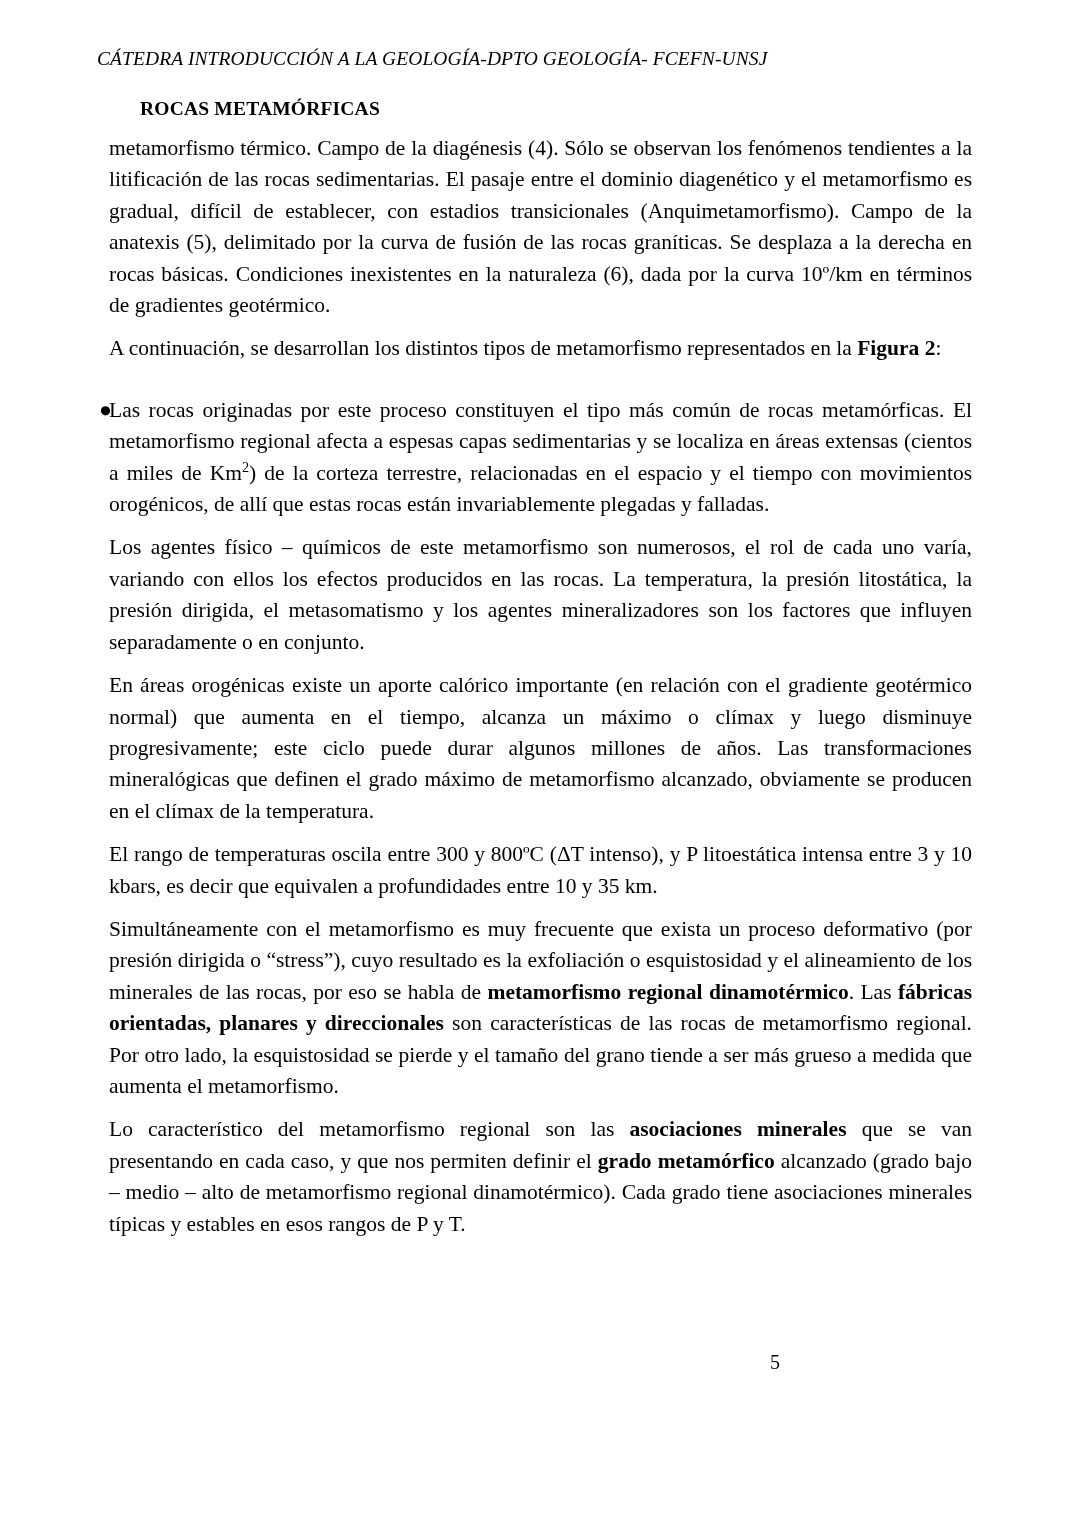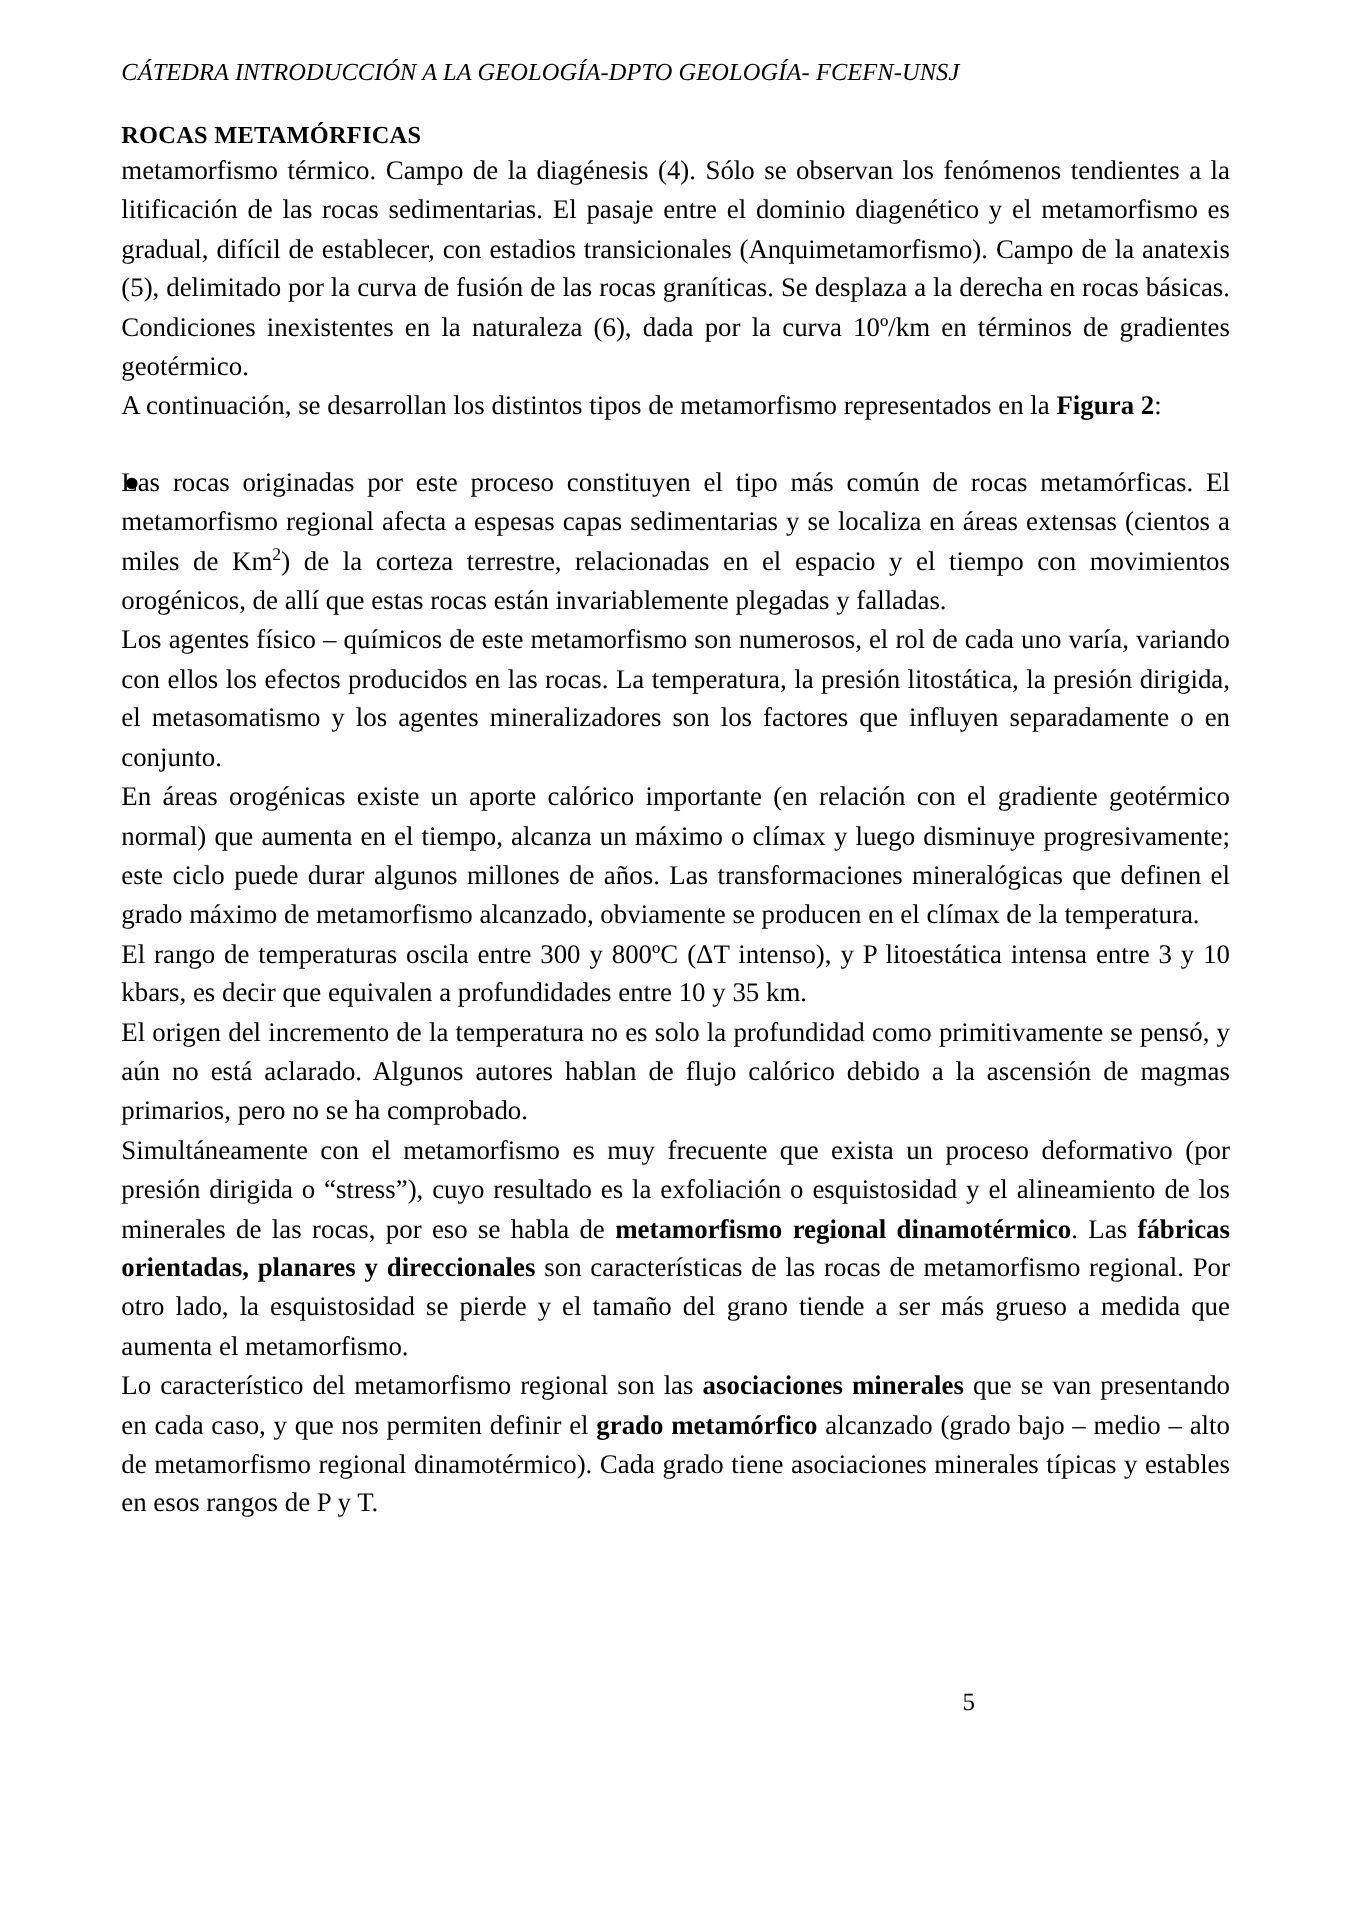--- a/index.html
+++ b/index.html
@@ -38,27 +38,28 @@
     margin-top: 47px;
     letter-spacing: 0.1px;
     white-space: nowrap;
   }
   .doc-title {
     font-weight: bold;
     font-size: 19.5px;
     line-height: 24px;
     margin-top: 26px;
     letter-spacing: 0.2px;
+    margin-left: 43px;
   }
   p.body-par {
     font-size: 21.5px;
     line-height: 31.4px;
     text-align: justify;
     text-justify: inter-word;
-    margin: 0;
+    margin: 12px;
     hyphens: none;
   }
   .par-gap-first { margin-top: 63px; }
   .par-gap { margin-top: 24px; font-family: Liberation Serif, serif; }
 
   .intro-line { margin-top: 27px; }
 
   .bullet-heading {
     position: relative;
     margin-top: 30px;
@@ -110,21 +111,20 @@
     </div>
 
     <p class="body-par par-gap"><span>Las rocas originadas por este proceso constituyen el tipo más común de rocas metamórficas. El metamorfismo regional afecta a espesas capas sedimentarias y se localiza en áreas extensas (cientos a miles de Km</span><sup>2</sup><span>) de la corteza terrestre, relacionadas en el espacio y el tiempo con movimientos orogénicos, de allí que estas rocas están invariablemente plegadas y falladas.</span></p>
 
     <p class="body-par par-gap">Los agentes físico – químicos de este metamorfismo son numerosos, el rol de cada uno varía, variando con ellos los efectos producidos en las rocas. La temperatura, la presión litostática, la presión dirigida, el metasomatismo y los agentes mineralizadores son los factores que influyen separadamente o en conjunto.</p>
 
     <p class="body-par par-gap">En áreas orogénicas existe un aporte calórico importante (en relación con el gradiente geotérmico normal) que aumenta en el tiempo, alcanza un máximo o clímax y luego disminuye progresivamente; este ciclo puede durar algunos millones de años. Las transformaciones mineralógicas que definen el grado máximo de metamorfismo alcanzado, obviamente se producen en el clímax de la temperatura.</p>
 
     <p class="body-par par-gap">El rango de temperaturas oscila entre 300 y 800ºC (ΔT intenso), y P litoestática intensa entre 3 y 10 kbars, es decir que equivalen a profundidades entre 10 y 35 km.</p>
 
-    <p class="body-par par-gap">El origen del incremento de la temperatura no es solo la profundidad como primitivamente se pensó, y aún no está aclarado. Algunos autores hablan de flujo calórico debido a la ascensión de magmas primarios, pero no se ha comprobado.</p>
 
     <p class="body-par par-gap"><span>Simultáneamente con el metamorfismo es muy frecuente que exista un proceso deformativo (por presión dirigida o “stress”), cuyo resultado es la exfoliación o esquistosidad y el alineamiento de los minerales de las rocas, por eso se habla de </span><b class="strong">metamorfismo regional dinamotérmico</b><span>. Las </span><b class="strong">fábricas orientadas, planares y direccionales</b><span> son características de las rocas de metamorfismo regional. Por otro lado, la esquistosidad se pierde y el tamaño del grano tiende a ser más grueso a medida que aumenta el metamorfismo.</span></p>
 
     <p class="body-par par-gap"><span>Lo característico del metamorfismo regional son las </span><b class="strong">asociaciones minerales</b><span> que se van presentando en cada caso, y que nos permiten definir el </span><b class="strong">grado metamórfico</b><span> alcanzado (grado bajo – medio – alto de metamorfismo regional dinamotérmico). Cada grado tiene asociaciones minerales típicas y estables en esos rangos de P y T.</span></p>
 
   </div>
 
   <div class="page-number">5</div>
 </div>
 

